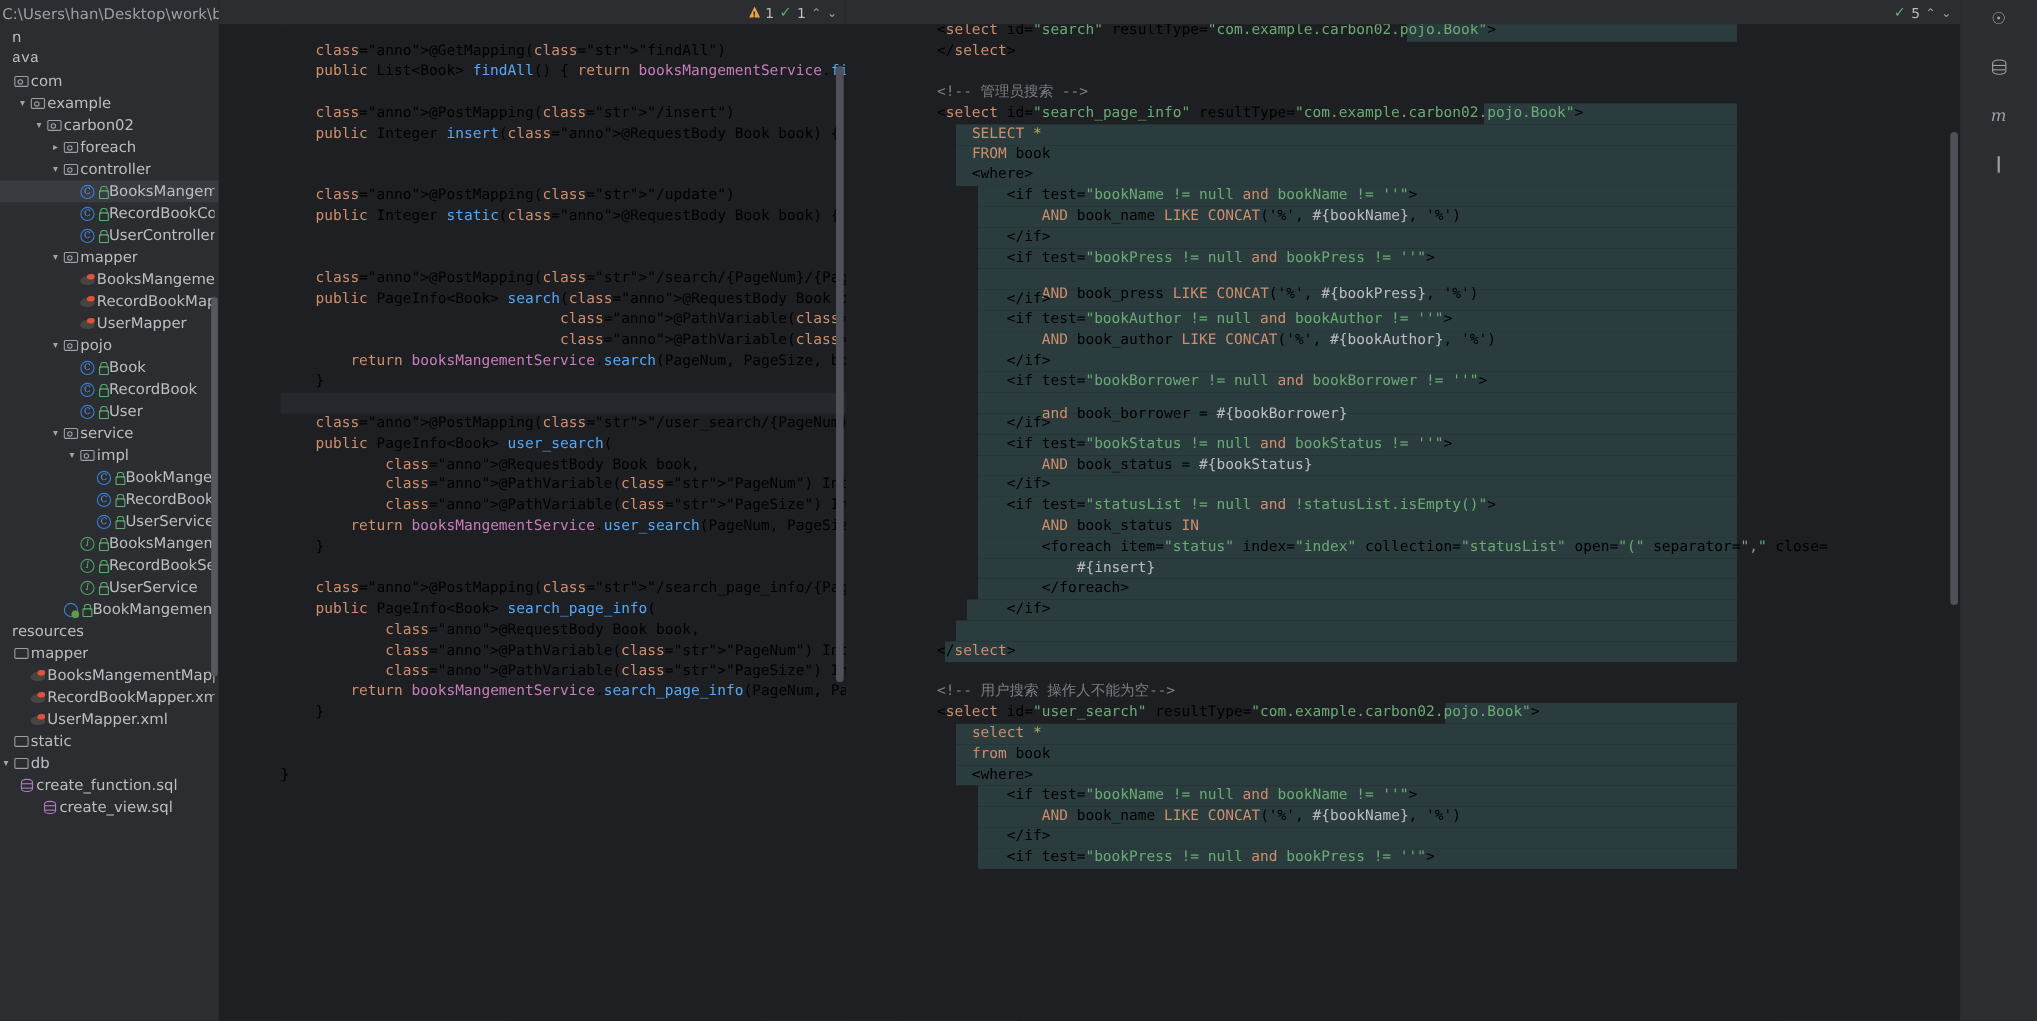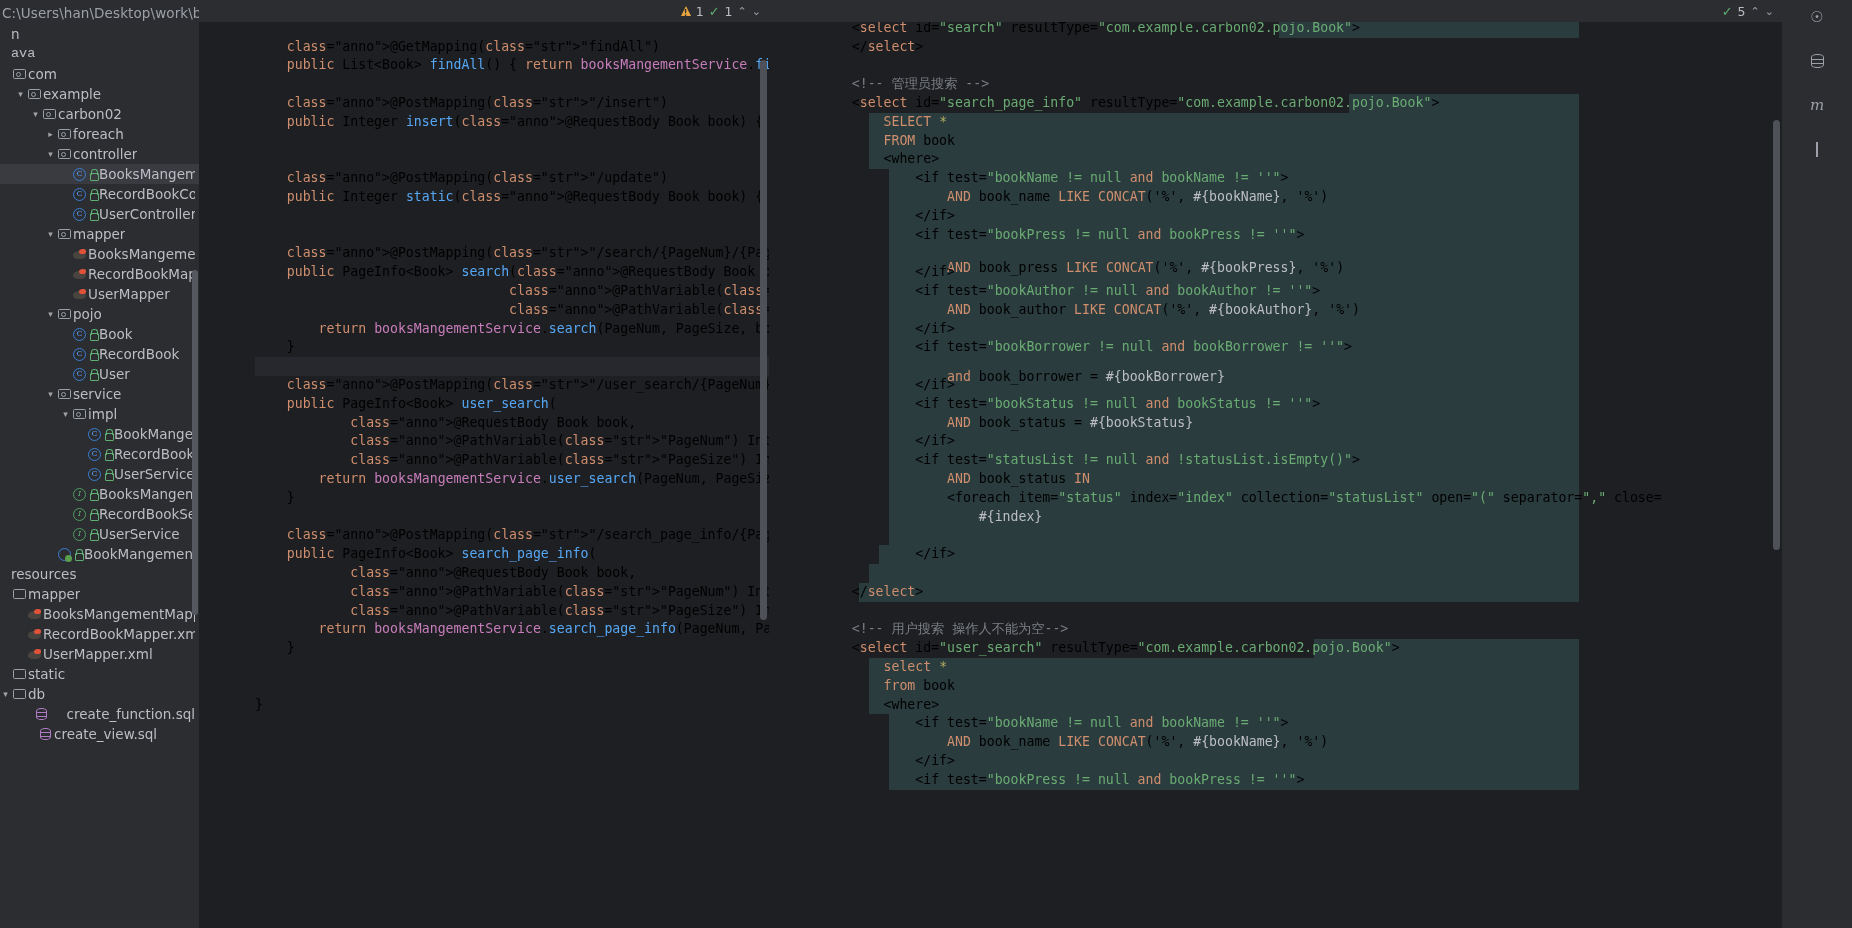--- a/index.html
+++ b/index.html
@@ -409,21 +409,21 @@
           </span>
           <span class="tlabel">static</span>
         </div>
         <div class="tnode" style="padding-left: 0px;">
           <span class="arrow">▾</span>
           <span class="ticon">
             <span class="ic-folder plain"></span>
           </span>
           <span class="tlabel">db</span>
         </div>
-        <div class="tnode" style="padding-left: 5px; justify-content: space-between;">
+        <div class="tnode" style="padding-left: 5px;">
           <span class="arrow none"></span>
           <span class="ticon">
             <span class="ic-sql"></span>
           </span>
           <span class="tlabel">create_function.sql</span>
         </div>
         <div class="tnode" style="padding-left: 26px;">
           <span class="arrow none"></span>
           <span class="ticon">
             <span class="ic-sql"></span>
@@ -558,21 +558,22 @@
         <div class="crow" style="top: 319.6px;"><span class="lnum">57</span><span class="ctext">            &lt;/if&gt;</span></div>
         <div class="crow" style="top: 338.4px;"><span class="lnum">58</span><span class="ctext">            &lt;if test=<span class="xstr">"bookBorrower != null <span class="sqlkw">and</span> bookBorrower != ''"</span>&gt;</span></div>
         <div class="crow" style="top: 368px;"><span class="lnum">59</span><span class="ctext">                <span class="sqlkw">and</span> book_borrower = <span class="pln">#{bookBorrower}</span></span></div>
         <div class="crow" style="top: 376px;"><span class="lnum">60</span><span class="ctext">            &lt;/if&gt;</span></div>
         <div class="crow" style="top: 394.8px;"><span class="lnum">61</span><span class="ctext">            &lt;if test=<span class="xstr">"bookStatus != null <span class="sqlkw">and</span> bookStatus != ''"</span>&gt;</span></div>
         <div class="crow" style="top: 413.6px;"><span class="lnum">62</span><span class="ctext">                <span class="sqlkw">AND</span> book_status = <span class="pln">#{bookStatus}</span></span></div>
         <div class="crow" style="top: 432.4px;"><span class="lnum">63</span><span class="ctext">            &lt;/if&gt;</span></div>
         <div class="crow" style="top: 451.2px;"><span class="lnum">64</span><span class="ctext">            &lt;if test=<span class="xstr">"statusList != null <span class="sqlkw">and</span> !statusList.isEmpty()"</span>&gt;</span></div>
         <div class="crow" style="top: 470px;"><span class="lnum">65</span><span class="ctext">                <span class="sqlkw">AND</span> book_status <span class="sqlkw">IN</span></span></div>
         <div class="crow" style="top: 488.8px;"><span class="lnum">66</span><span class="ctext">                &lt;foreach item=<span class="xstr">"status"</span> index=<span class="xstr">"index"</span> collection=<span class="xstr">"statusList"</span> open=<span class="xstr">"("</span> separator=<span class="xstr">","</span> close=</span></div>
-        <div class="crow" style="top: 507.6px;"><span class="lnum">67</span><span class="ctext">                    <span class="pln">#{index}</span></span></div>
+        <div class="crow" style="top: 507.6px;"><span class="lnum">67</span><span class="ctext">                    <span class="pln">#{insert}</span></span></div>
+        <div class="crow" style="top: 526.4px;"><span class="lnum">68</span><span class="ctext">                &lt;/foreach&gt;</span></div>
         <div class="crow" style="top: 545.2px;"><span class="lnum">69</span><span class="ctext">            &lt;/if&gt;</span></div>
         <div class="crow" style="top: 582.8px;"><span class="lnum">71</span><span class="ctext">    &lt;/<span class="sqlkw">select</span>&gt;</span></div>
         <div class="crow" style="top: 601.6px;"><span class="lnum">72</span><span class="ctext"></span></div>
         <div class="crow" style="top: 620.4px;"><span class="lnum">73</span><span class="ctext"><span class="cmt">    &lt;!-- 用户搜索 操作人不能为空--&gt;</span></span></div>
         <div class="crow" style="top: 639.2px;"><span class="lnum">74</span><span class="gmark" style="left: 36px;"><span class="bean-icon"></span></span><span class="ctext">    &lt;<span class="sqlkw">select</span> id=<span class="xstr">"user_search"</span> resultType=<span class="xstr">"com.example.carbon02.pojo.Book"</span>&gt;</span></div>
         <div class="crow" style="top: 658px;"><span class="lnum">75</span><span class="ctext">        <span class="sqlkw">select</span> <span class="anno">*</span></span></div>
         <div class="crow" style="top: 676.8px;"><span class="lnum">76</span><span class="ctext">        <span class="sqlkw">from</span> book</span></div>
         <div class="crow" style="top: 695.6px;"><span class="lnum">77</span><span class="ctext">        &lt;where&gt;</span></div>
         <div class="crow" style="top: 714.4px;"><span class="lnum">78</span><span class="ctext">            &lt;if test=<span class="xstr">"bookName != null <span class="sqlkw">and</span> bookName != ''"</span>&gt;</span></div>
         <div class="crow" style="top: 733.2px;"><span class="lnum">79</span><span class="ctext">                <span class="sqlkw">AND</span> book_name <span class="sqlkw">LIKE</span> <span class="sqlkw">CONCAT</span>('%', <span class="pln">#{bookName}</span>, '%')</span></div>

